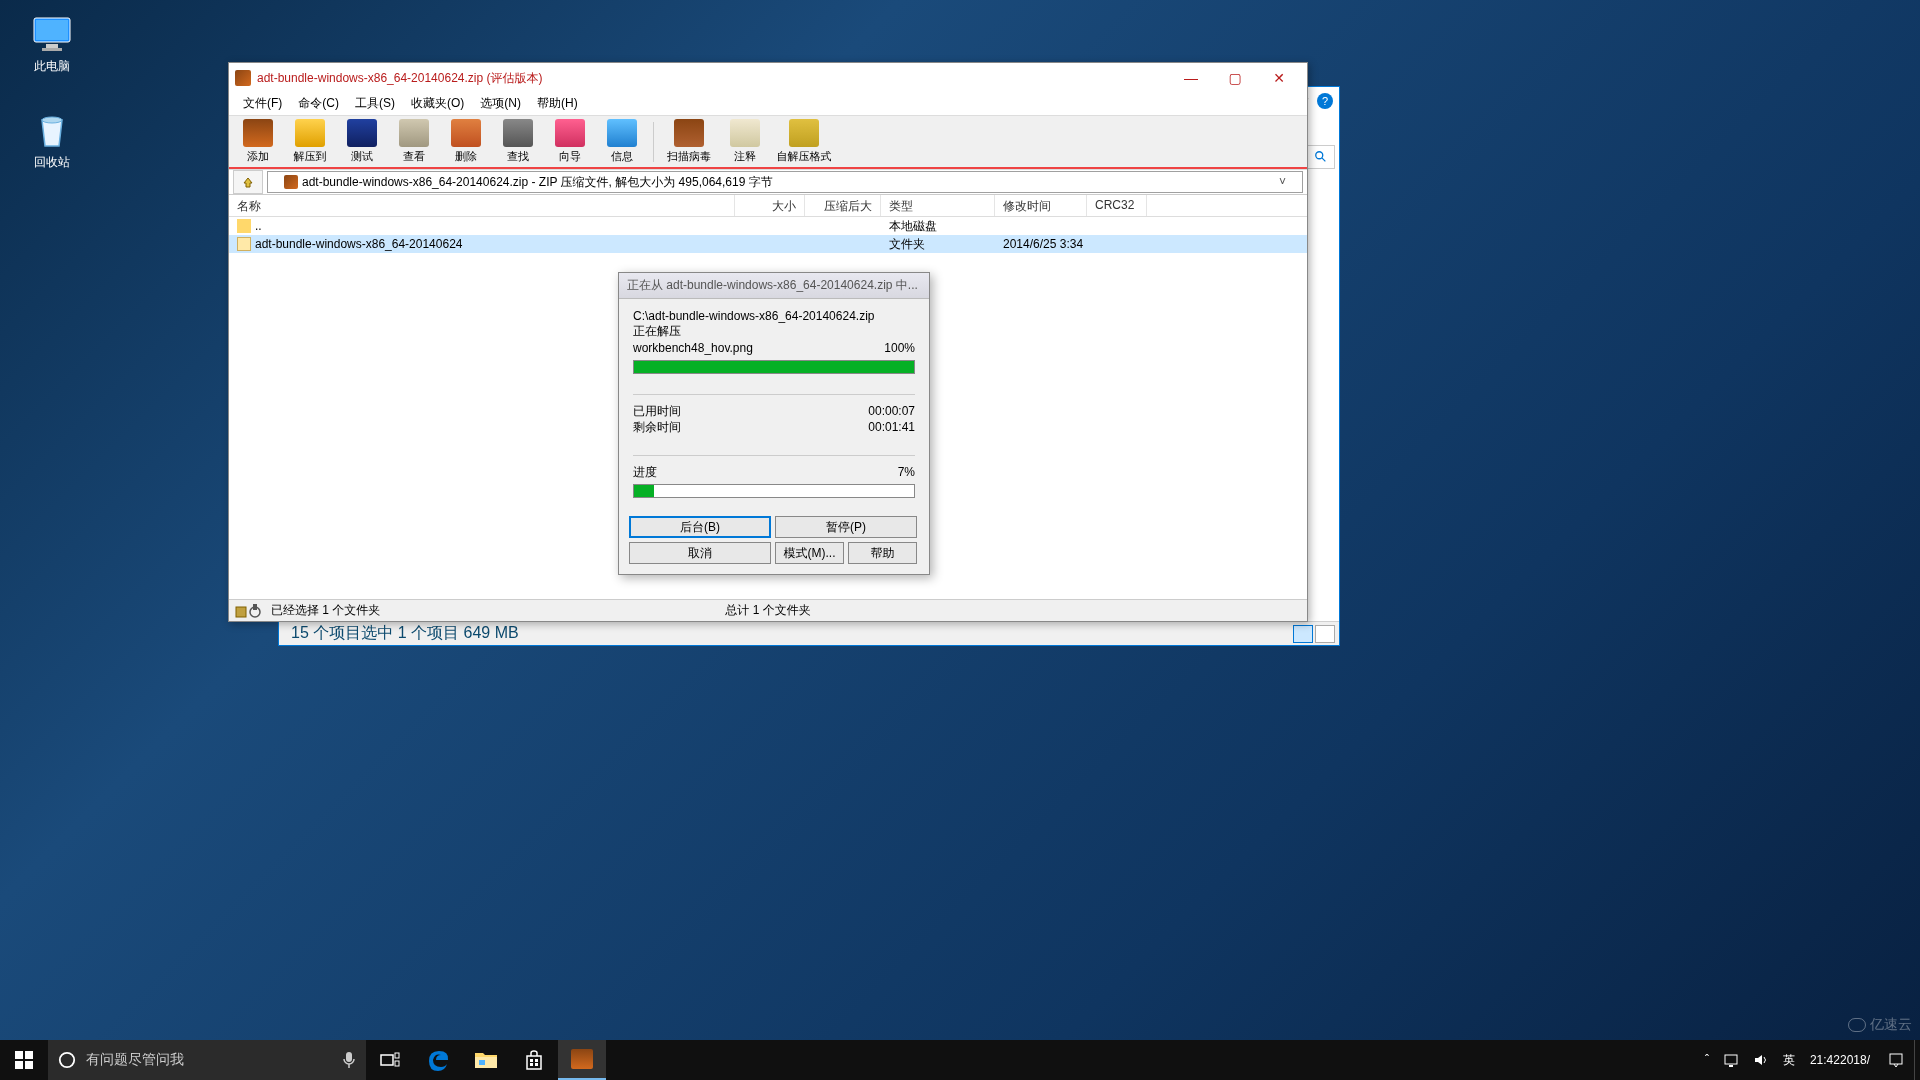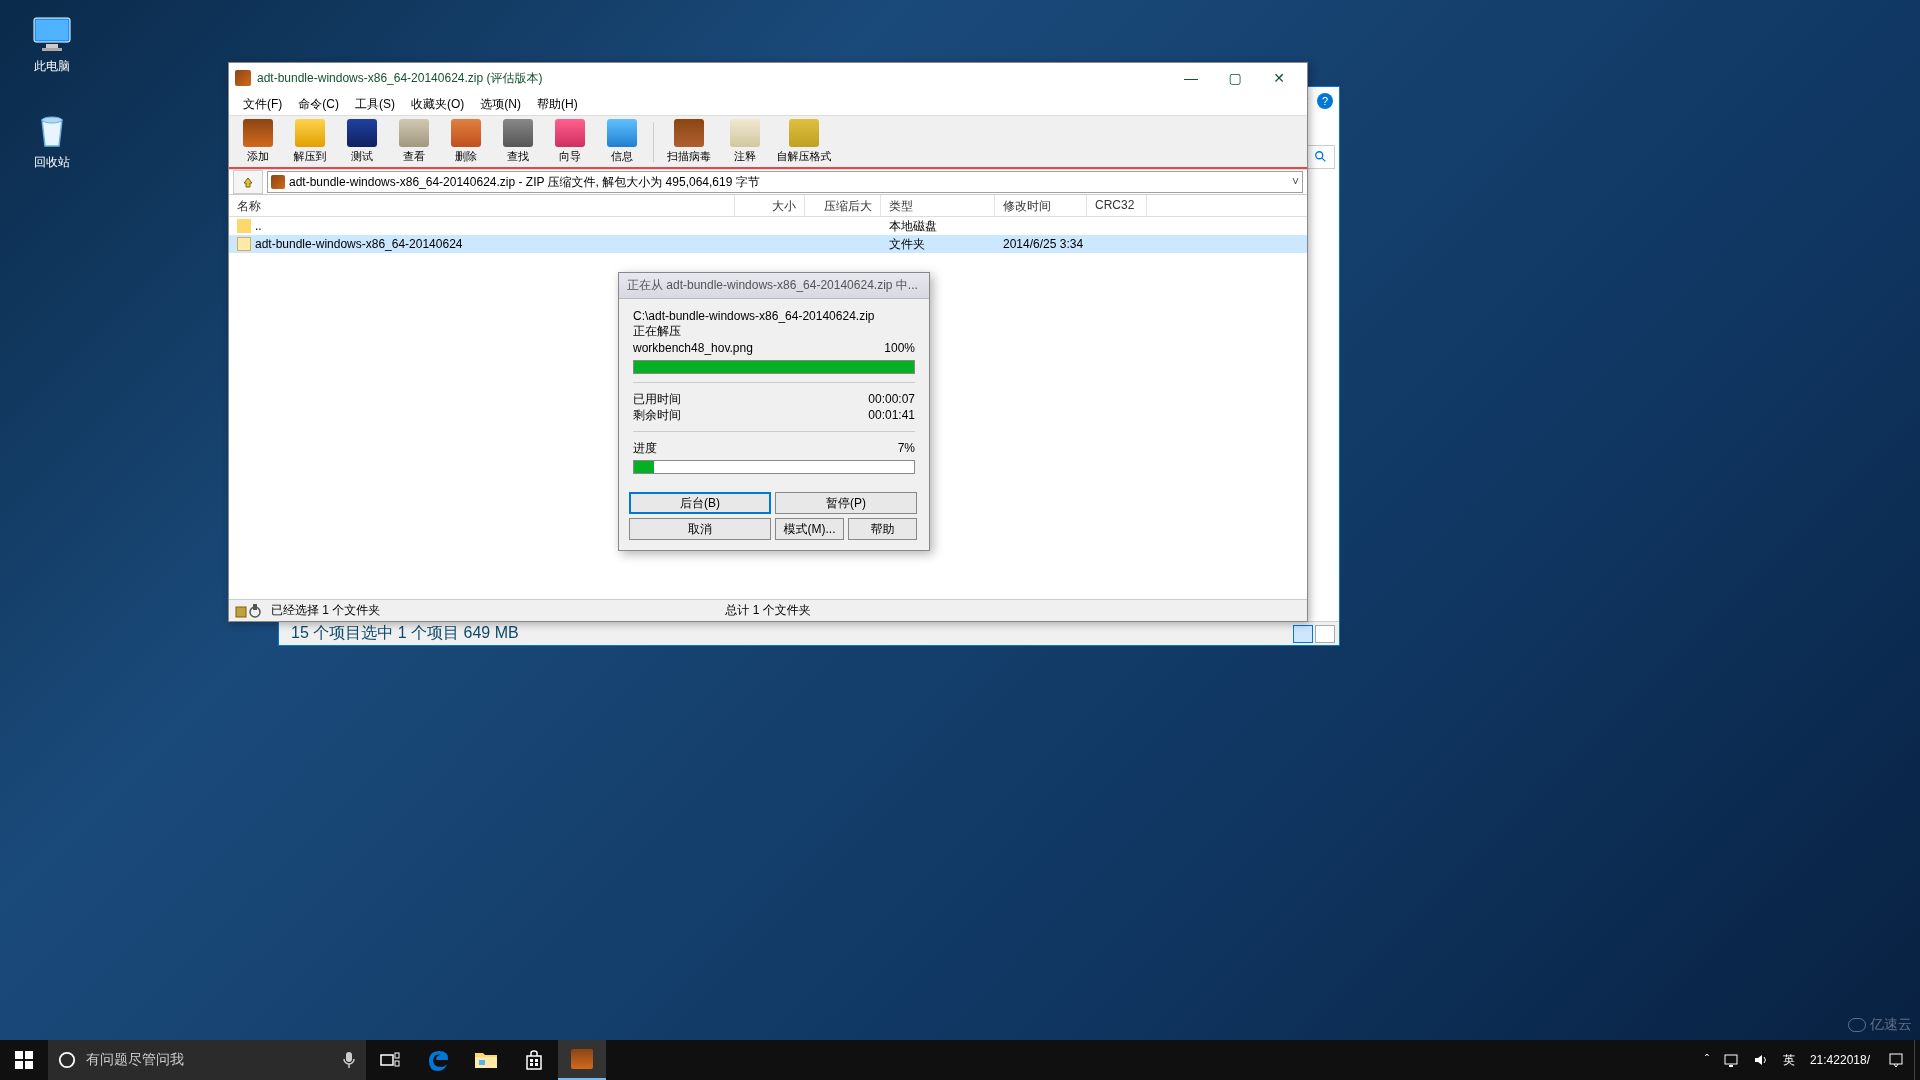--- a/index.html
+++ b/index.html
@@ -15,36 +15,36 @@
 .explorer-window { position: absolute; left: 278px; top: 86px; width: 1062px; height: 560px; background: #fff; border: 1px solid #0078d7; }
 .explorer-nav-right { position: absolute; right: 6px; top: 6px; display: flex; gap: 8px; align-items: center; }
 .explorer-help { width: 16px; height: 16px; border-radius: 50%; background: #0078d7; color: #fff; font-size: 11px; text-align: center; line-height: 16px; }
 .explorer-bottom { position: absolute; bottom: 0; left: 0; right: 0; height: 24px; background: #f0f0f0; border-top: 1px solid #d0d0d0; font-size: 16px; color: #0c4a6e; display: flex; align-items: center; padding: 0 12px; gap: 0; }
 .explorer-view { position: absolute; right: 4px; bottom: 2px; display: flex; gap: 2px; }
 .explorer-view div { width: 20px; height: 18px; border: 1px solid #aaa; background: #fff; }
 .explorer-view div.active { background: #cce8ff; border-color: #0078d7; }
 
 
 .winrar { position: absolute; left: 228px; top: 62px; width: 1080px; height: 560px; background: #fff; border: 1px solid #888; box-shadow: 2px 2px 8px rgba(0,0,0,0.3); display: flex; flex-direction: column; }
-.titlebar { height: 30px; background: #fff; display: flex; align-items: center; padding: 0 6px; font-size: 12px; color: #14532d; }
+.titlebar { height: 30px; background: #fff; display: flex; align-items: center; padding: 0 6px; font-size: 12px; color: #b91c1c; }
 .titlebar .ticon { width: 16px; height: 16px; margin-right: 6px; background: linear-gradient(135deg,#8B4513,#D2691E); border-radius: 2px; }
 .titlebar .winbtns { margin-left: auto; display: flex; }
 .titlebar .wb { width: 44px; height: 28px; display: flex; align-items: center; justify-content: center; font-size: 14px; cursor: pointer; }
 
-.menubar { height: 22px; display: flex; align-items: center; font-size: 12px; padding: 0 6px; background:#fff; }
+.menubar { height: 22px; display: flex; align-items: flex-start; font-size: 12px; padding: 0 6px; background:#fff; }
 .menubar span { padding: 2px 8px; cursor: pointer; }
 
 .toolbar { height: 54px; background: #f0f0f0; border-top: 1px solid #ddd; border-bottom: 2px solid #ef4444; display: flex; align-items: center; padding: 2px 4px; gap: 2px; }
 .tbtn { width: 50px; height: 50px; display: flex; flex-direction: column; align-items: center; justify-content: center; font-size: 11px; cursor: pointer; }
 .tbtn .ticon2 { width: 30px; height: 28px; margin-bottom: 2px; border-radius: 3px; }
 .tsep { width: 1px; height: 40px; background: #ccc; margin: 0 4px; }
 
 .addressbar { height: 26px; background: #fff; border-top: 1px solid #ddd; border-bottom: 1px solid #ccc; display: flex; align-items: center; }
 .upbtn { width: 30px; height: 24px; border: 1px solid #ccc; margin: 0 4px; display:flex; align-items:center; justify-content:center; background:#f5f5f5; cursor:pointer; }
-.addrbox { flex: 1; height: 22px; border: 1px solid #a0a0a0; margin-right: 4px; display: flex; align-items: center; padding: 0 3px; font-size: 12px; background:#fff; }
+.addrbox { flex: 1; height: 22px; border: 1px solid #a0a0a0; margin-right: 4px; display: flex; align-items: center; padding: 0 16px; font-size: 12px; background:#fff; }
 .addrbox .aicon { width: 14px; height: 14px; margin-right: 4px; background: linear-gradient(135deg,#8B4513,#D2691E); border-radius:2px; }
 .addrbox .dd { margin-left: auto; color: #555; cursor:pointer; }
 
 .listhead { height: 22px; background: #fff; border-bottom: 1px solid #ddd; display: flex; font-size: 12px; color: #333; }
 .listhead div { padding: 3px 8px; border-right: 1px solid #e5e5e5; }
 .filelist { flex: 1; background: #fff; font-size: 12px; overflow: hidden; }
 .row { display: flex; height: 18px; align-items: center; }
 .row.sel { background: #cce8ff; }
 .row .ficon { width: 14px; height: 14px; margin: 0 4px 0 8px; }
 .col-name { width: 506px; display:flex; align-items:center; }
@@ -55,21 +55,21 @@
 .col-crc { width: 60px; padding-left: 8px; }
 
 .statusbar { height: 22px; background: #f0f0f0; border-top: 1px solid #ccc; display: flex; align-items: center; font-size: 12px; padding: 0 6px; }
 .statusbar .sicon { width: 28px; height:16px; margin-right:8px; }
 .statusbar .sright { position:absolute; left:50%; transform:translateX(-50%); }
 
 
 .dialog { position: absolute; left: 618px; top: 272px; width: 312px; background: #f0f0f0; border: 1px solid #888; box-shadow: 3px 3px 10px rgba(0,0,0,0.3); font-size: 12px; }
 .dlg-title { height: 26px; background: linear-gradient(#e8e8f0,#d8d8e0); padding: 4px 8px; color: #555; border-bottom:1px solid #bbb; white-space:nowrap; overflow:hidden; text-overflow:ellipsis; }
 .dlg-body { padding: 10px 14px 12px; font-family: "SimSun", monospace; font-size: 12px; color:#000; }
-.dlg-sec { border-top: 1px solid #ccc; margin-top: 8px; padding-top: 8px; }
+.dlg-sec { border-top: 1px solid #ccc; margin-top: 20px; padding-top: 8px; }
 .dlg-row { display: flex; justify-content: space-between; line-height: 16px; align-items: flex-end; }
 .prog { height: 14px; border: 1px solid #888; background: #fff; margin-top: 4px; position: relative; }
 .prog .fill { height: 100%; background: #06b025; }
 .dlg-btns { display: flex; flex-wrap: wrap; gap: 4px; padding: 6px 10px 10px; }
 .dlg-btns button { height: 22px; border: 1px solid #888; background: #e8e8e8; font-size: 12px; cursor: pointer; font-family:"SimSun",sans-serif; }
 .dlg-btns .b1 { width: 142px; border: 2px solid #0078d7; }
 .dlg-btns .b2 { width: 142px; }
 .dlg-btns .b3 { width: 142px; }
 .dlg-btns .b4 { width: 69px; }
 .dlg-btns .b5 { width: 69px; }

